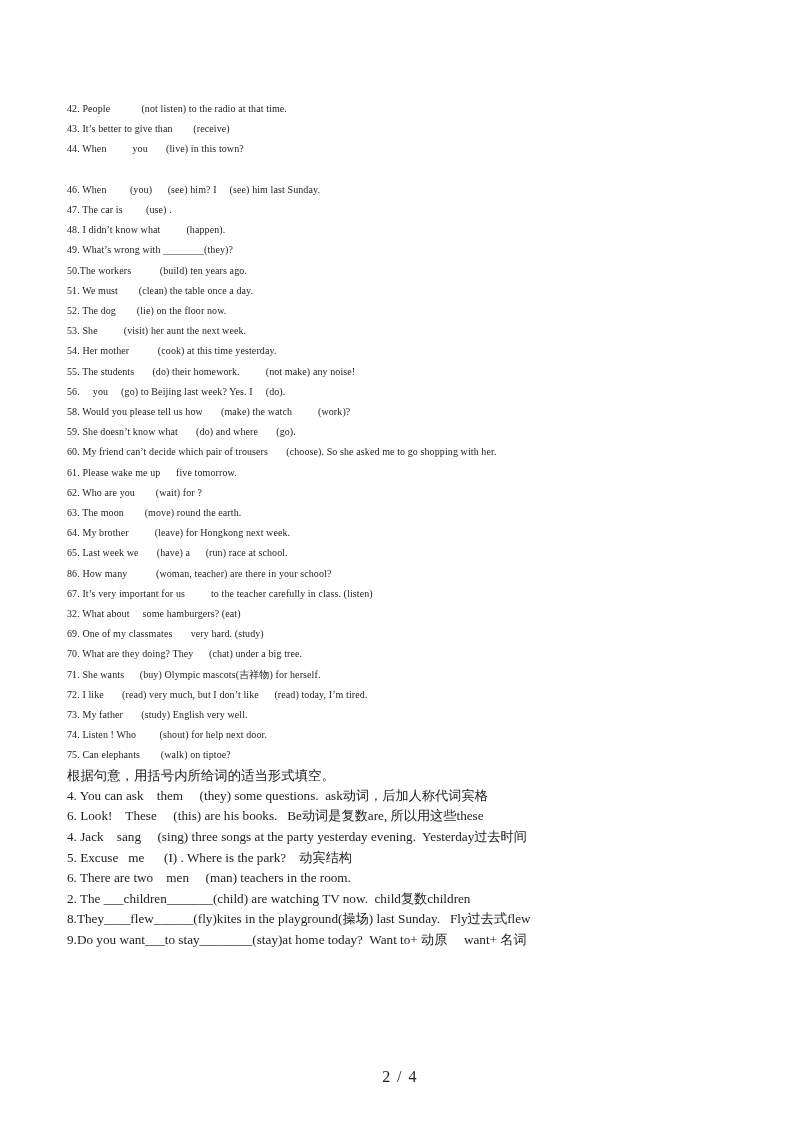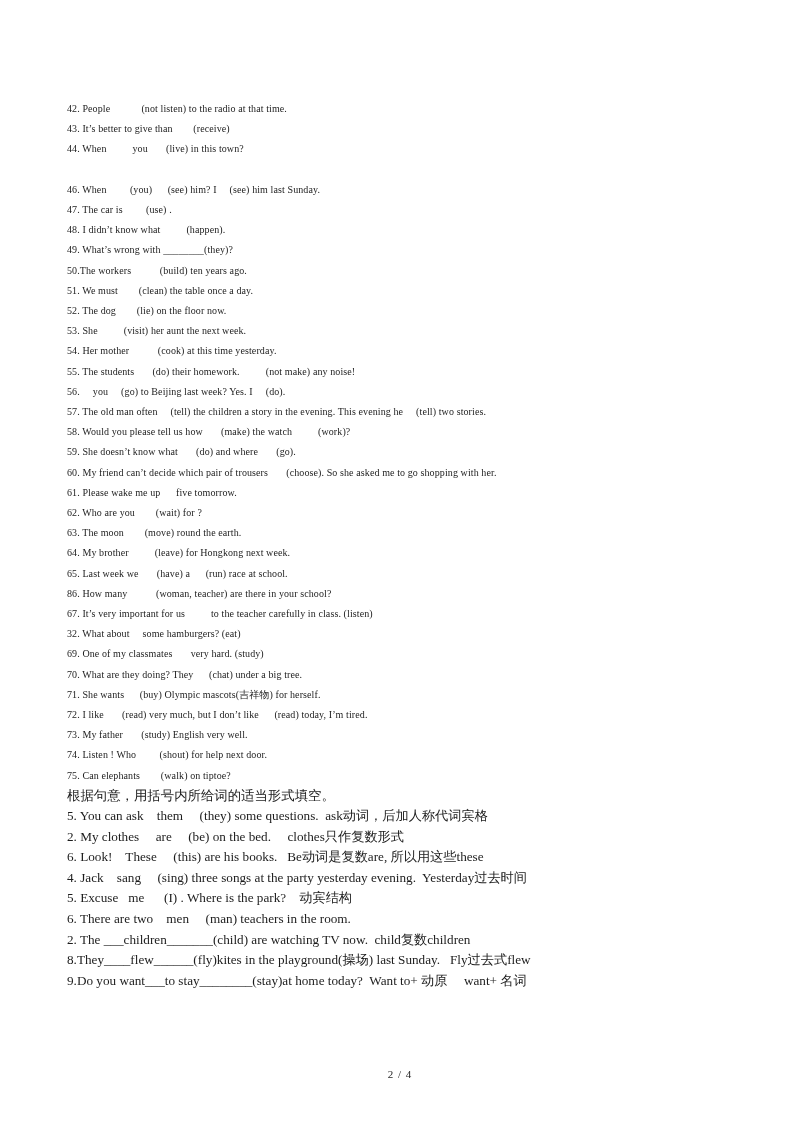--- a/index.html
+++ b/index.html
@@ -52,21 +52,21 @@
     line-height: 20.6px;
     white-space: pre;
     color: #1c1c1c;
   }
   .footer {
     position: absolute;
     left: 0;
     top: 1068px;
     width: 800px;
     text-align: center;
-    font-size: 11px;
+    font-size: 16px;
     color: #1f1f1f;
     letter-spacing: 0.09em;
     font-family: "Liberation Serif", "DejaVu Serif", serif;
   }
 </style>
 </head>
 <body>
 
 <div class="page">
 
@@ -81,21 +81,20 @@
       <div class="line">47. The car is         (use) .</div>
       <div class="line">48. I didn’t know what          (happen).</div>
       <div class="line">49. What’s wrong with ________(they)?</div>
       <div class="line">50.The workers           (build) ten years ago.</div>
       <div class="line">51. We must        (clean) the table once a day.</div>
       <div class="line">52. The dog        (lie) on the floor now.</div>
       <div class="line">53. She          (visit) her aunt the next week.</div>
       <div class="line">54. Her mother           (cook) at this time yesterday.</div>
       <div class="line">55. The students       (do) their homework.          (not make) any noise!</div>
       <div class="line">56.     you     (go) to Beijing last week? Yes. I     (do).</div>
-      <div class="line">57. The old man often     (tell) the children a story in the evening. This evening he     (tell) two stories.</div>
       <div class="line">58. Would you please tell us how       (make) the watch          (work)?</div>
       <div class="line">59. She doesn’t know what       (do) and where       (go).</div>
       <div class="line">60. My friend can’t decide which pair of trousers       (choose). So she asked me to go shopping with her.</div>
       <div class="line">61. Please wake me up      five tomorrow.</div>
       <div class="line">62. Who are you        (wait) for ?</div>
       <div class="line">63. The moon        (move) round the earth.</div>
       <div class="line">64. My brother          (leave) for Hongkong next week.</div>
       <div class="line">65. Last week we       (have) a      (run) race at school.</div>
       <div class="line">86. How many           (woman, teacher) are there in your school?</div>
       <div class="line">67. It’s very important for us          to the teacher carefully in class. (listen)</div>
@@ -105,22 +104,21 @@
       <div class="line">71. She wants      (buy) Olympic mascots(吉祥物) for herself.</div>
       <div class="line">72. I like       (read) very much, but I don’t like      (read) today, I’m tired.</div>
       <div class="line">73. My father       (study) English very well.</div>
       <div class="line">74. Listen ! Who         (shout) for help next door.</div>
       <div class="line">75. Can elephants        (walk) on tiptoe?</div>
     </div>
 
     <div class="instruction">根据句意，用括号内所给词的适当形式填空。</div>
 
     <div>
-      <div class="answer-line">5. You can ask    them     (they) some questions.  ask动词，后加人称代词宾格</div>
-      <div class="answer-line">2. My clothes     are     (be) on the bed.     clothes只作复数形式</div>
+      <div class="answer-line">4. You can ask    them     (they) some questions.  ask动词，后加人称代词宾格</div>
       <div class="answer-line">6. Look!    These     (this) are his books.   Be动词是复数are, 所以用这些these</div>
       <div class="answer-line">4. Jack    sang     (sing) three songs at the party yesterday evening.  Yesterday过去时间</div>
       <div class="answer-line">5. Excuse   me      (I) . Where is the park?    动宾结构</div>
       <div class="answer-line">6. There are two    men     (man) teachers in the room.</div>
       <div class="answer-line">2. The ___children_______(child) are watching TV now.  child复数children</div>
       <div class="answer-line">8.They____flew______(fly)kites in the playground(操场) last Sunday.   Fly过去式flew</div>
       <div class="answer-line">9.Do you want___to stay________(stay)at home today?  Want to+ 动原     want+ 名词</div>
     </div>
 
   </div>

